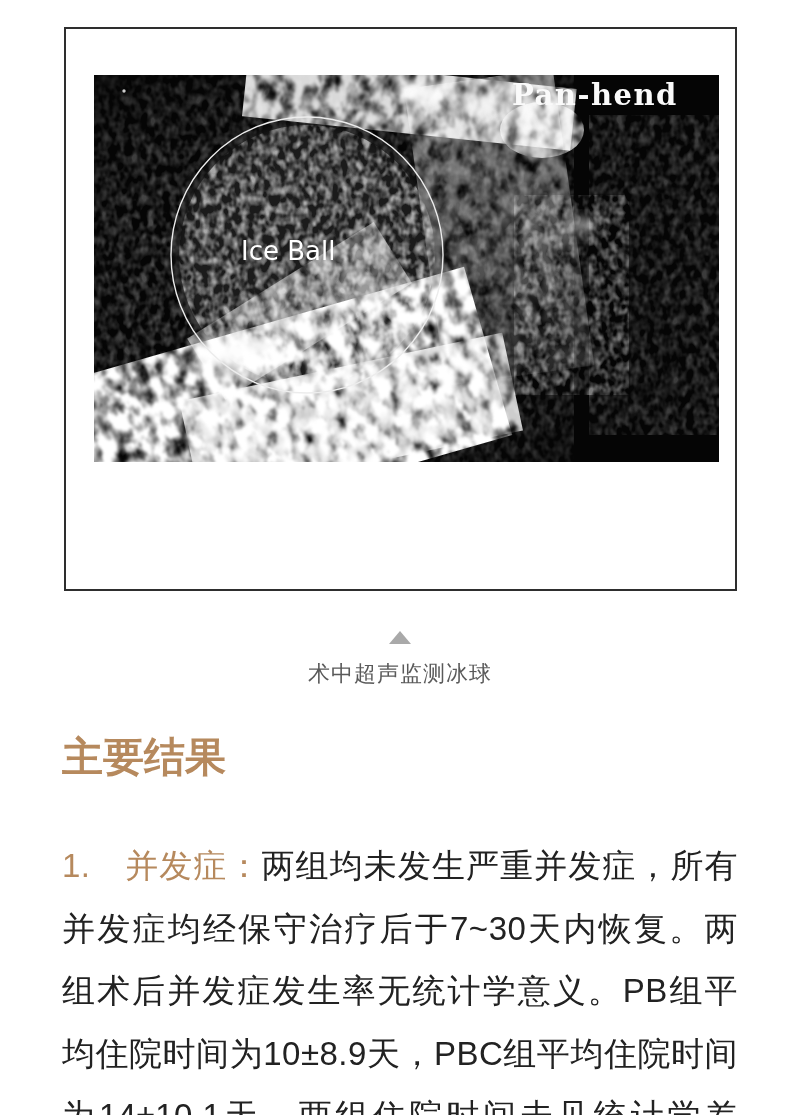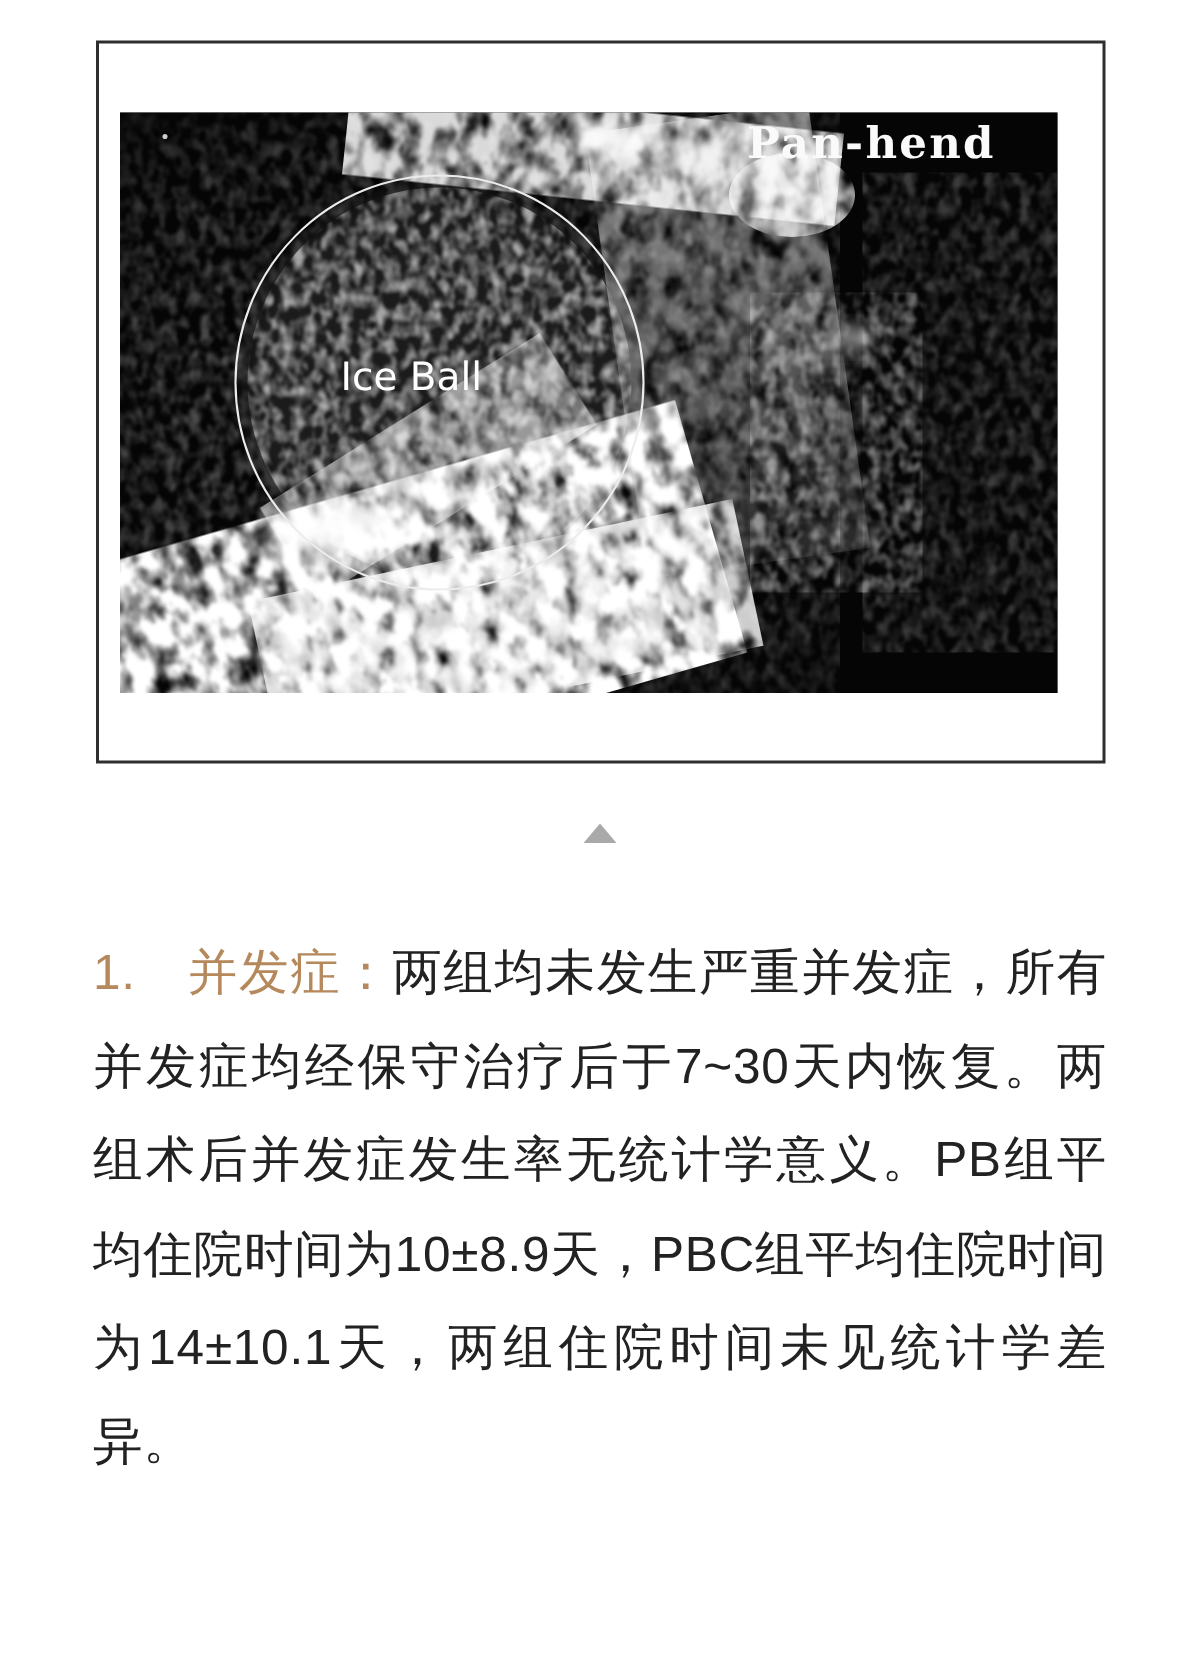--- a/index.html
+++ b/index.html
@@ -9,24 +9,24 @@
     height: 1115px;
     background: #ffffff;
     overflow: hidden;
     font-family: "Liberation Sans", "DejaVu Sans", sans-serif;
   }
 
   
   .figure-frame {
     margin: 27px 0 0 64px;
     width: 673px;
-    height: 482px;
+    height: 564px;
     border: 2px solid #2e2e2e;
     background: #ffffff;
-    padding: 46px 22px 45px 14px;
+    padding: 46px 22px 45px 28px;
   }
   .us-image {
     display: block;
     width: 625px;
     height: 387px;
     background: #050505;
   }
 
   
   .arrow-wrap {
@@ -172,17 +172,19 @@
 
       <text class="us-watermark" x="418" y="30">Pan-hend</text>
       <text class="us-annotation" x="147" y="185">Ice Ball</text>
     </svg>
   </div>
 
   <div class="arrow-wrap">
     <div class="triangle-up"></div>
   </div>
 
+  <div class="figure-caption">术中超声监测冰球</div>
 
+  <h2 class="section-heading">主要结果</h2>
 
   <p class="body-paragraph"><span class="lead">1.　并发症：</span><span>两组均未发生严重并发症，所有并发症均经保守治疗后于7~30天内恢复。两组术后并发症发生率无统计学意义。PB组平均住院时间为10±8.9天，PBC组平均住院时间为14±10.1天，两组住院时间未见统计学差异。</span></p>
 
 </div>
 
 </body></html>

